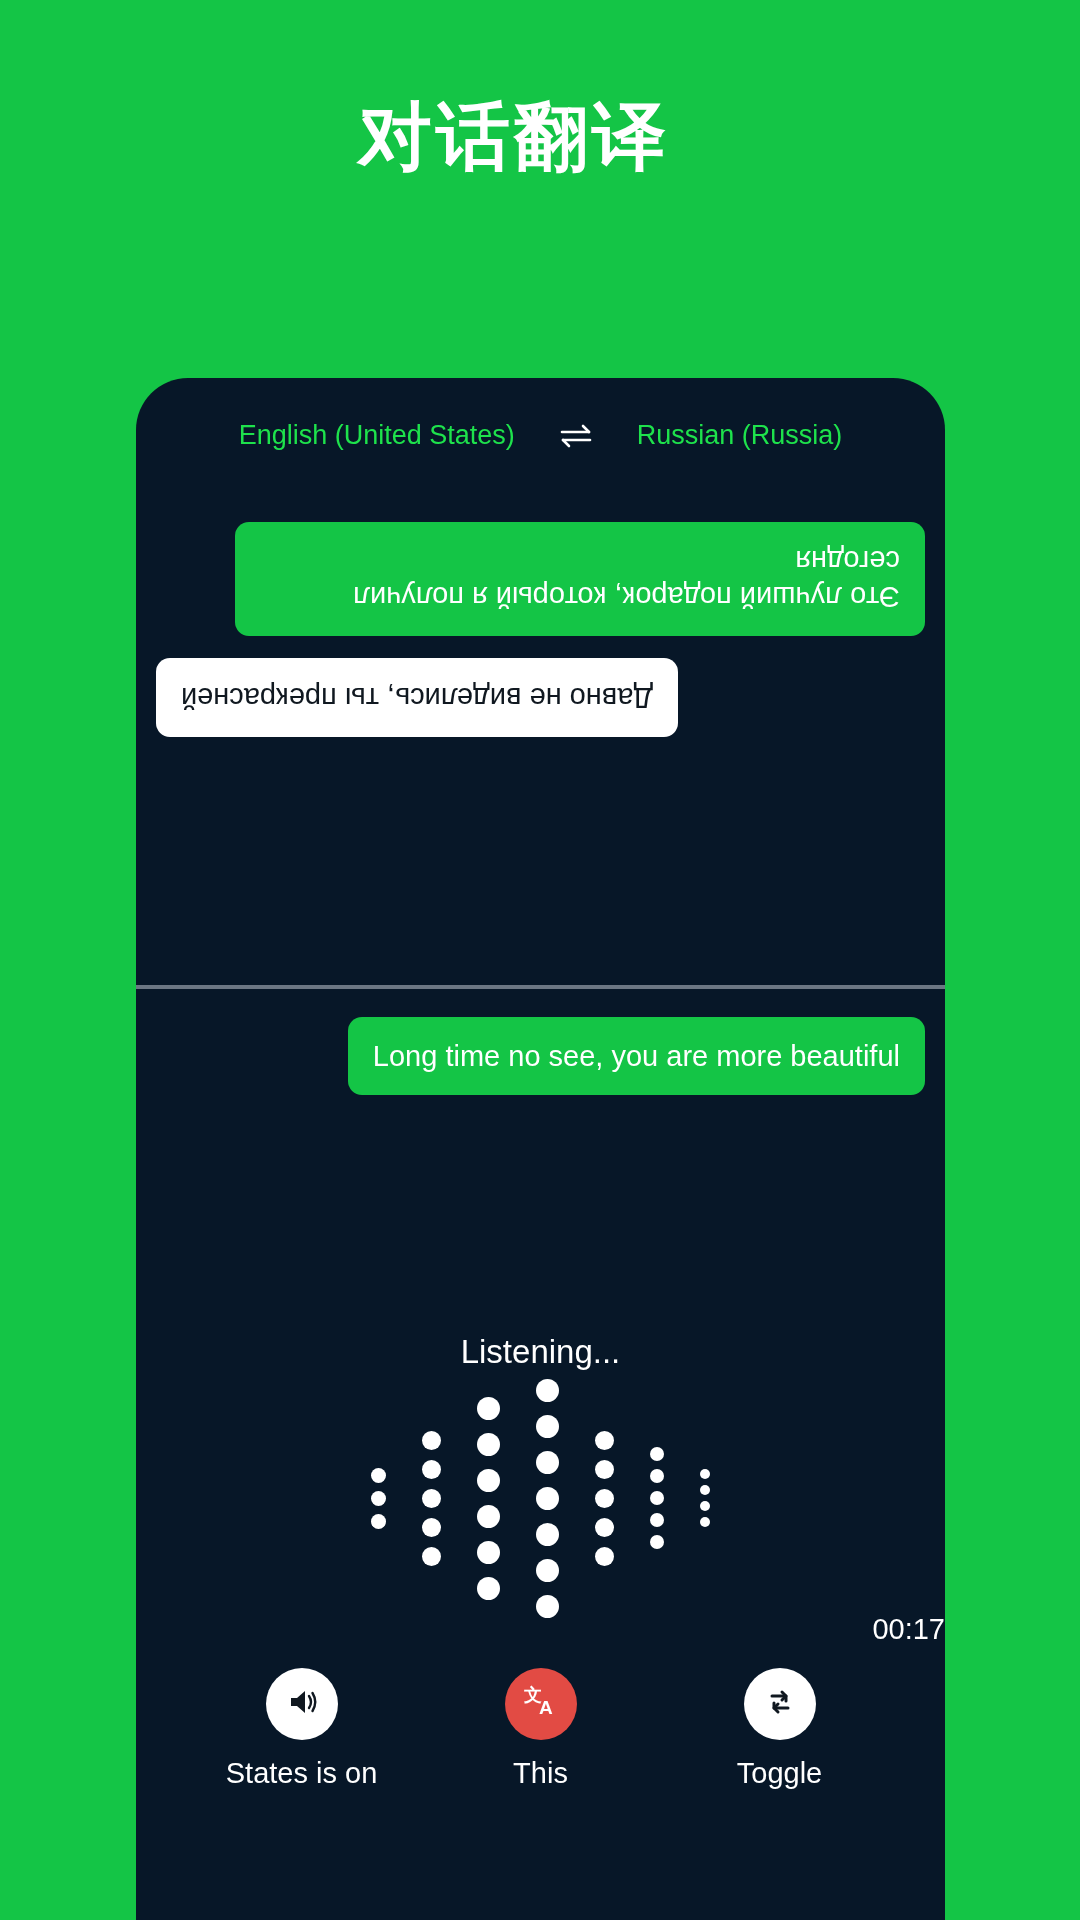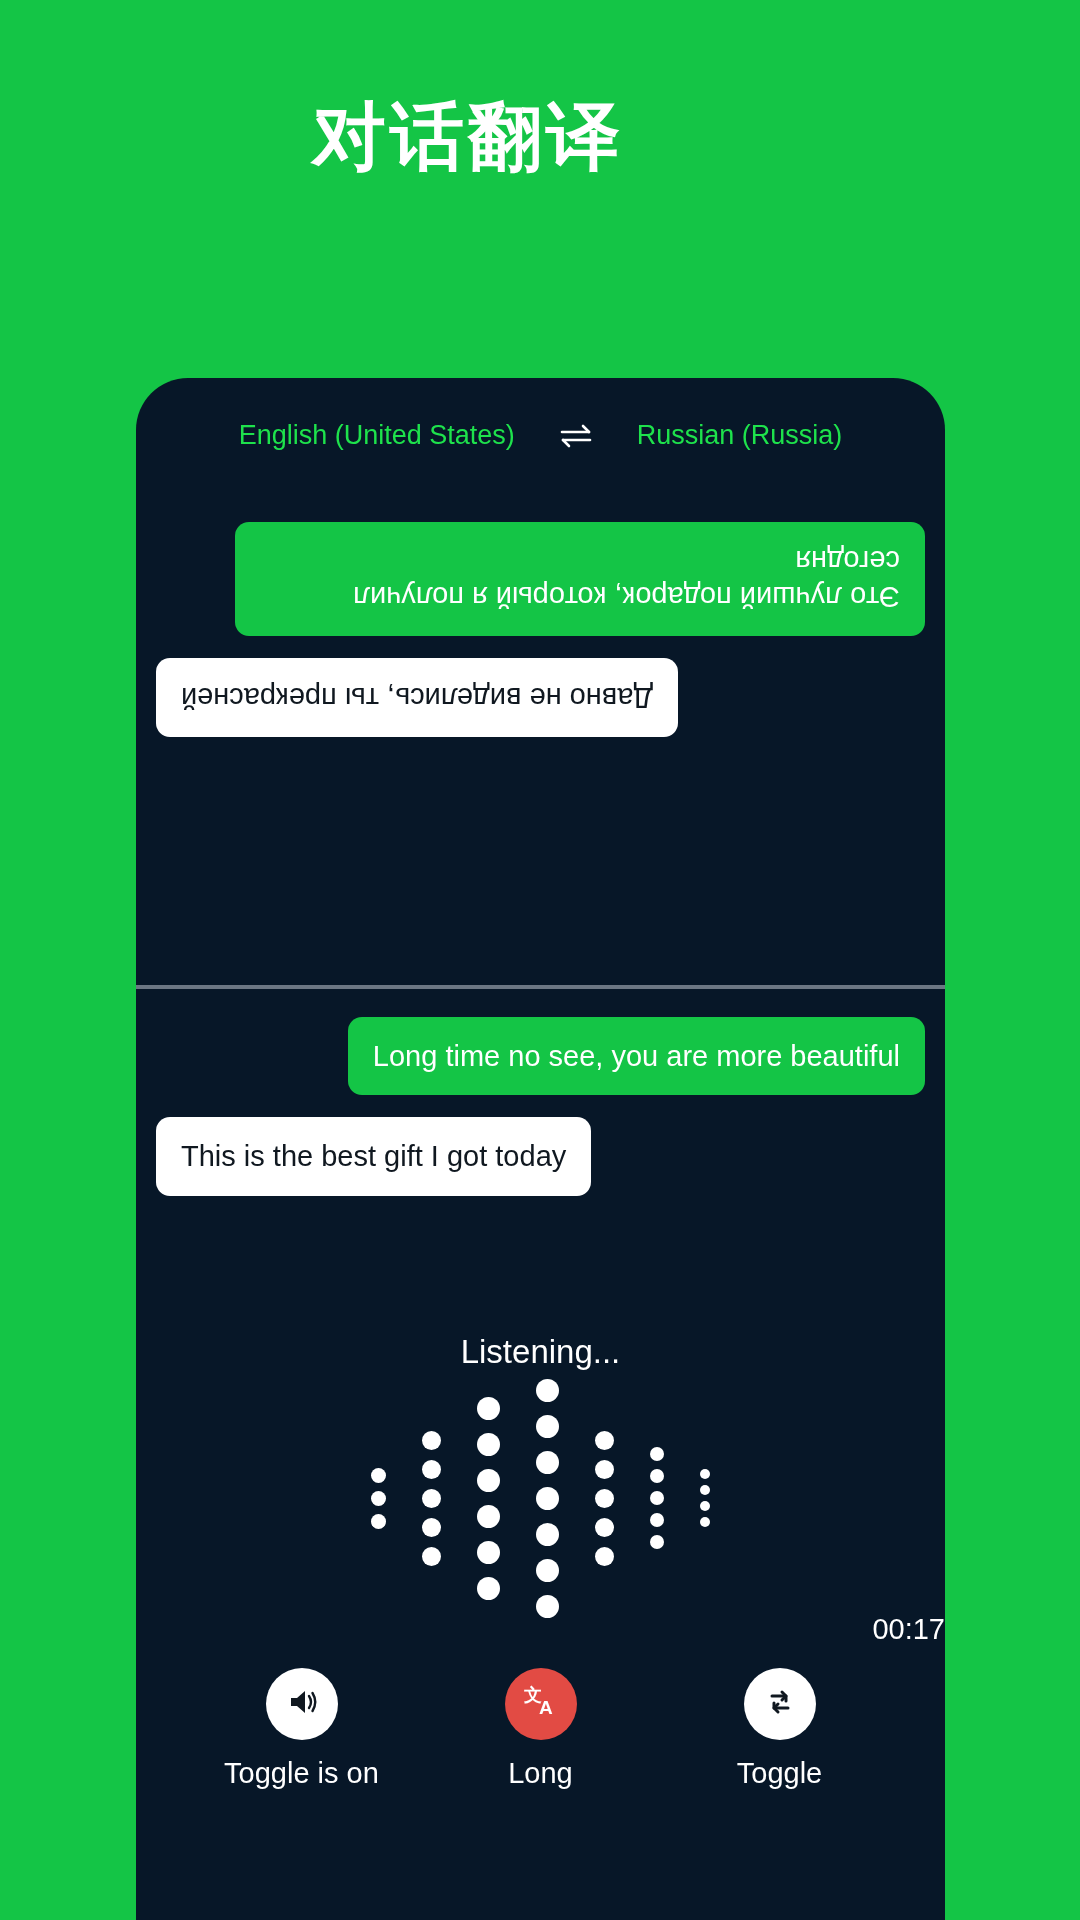--- a/index.html
+++ b/index.html
@@ -20,20 +20,21 @@
     position: absolute;
     top: 96px;
     left: 0;
     width: 936px;
     text-align: center;
     color: #ffffff;
     font-size: 74px;
     font-weight: bold;
     letter-spacing: 4px;
     line-height: 1.1;
+    padding-left: 46px;
   }
 
   
   .phone-card {
     position: absolute;
     left: 136px;
     top: 378px;
     width: 809px;
     height: 1625px;
     background: #071728;
@@ -232,23 +233,20 @@
       <div class="bubble green">Это лучший подарок, который я получил сегодня</div>
     </div>
   </div>
 
   <div class="divider"></div>
 
   <div class="half-bottom">
     <div class="bubble-row right">
       <div class="bubble green">Long time no see, you are more beautiful</div>
     </div>
-    <div class="bubble-row left">
-      <div class="bubble white">This is the best gift I got today</div>
-    </div>
   </div>
 
   <div class="listening-label">Listening...</div>
 
   <div class="wave">
       <div class="wave-col">
         <div class="wave-dot" style="width: 15px; height: 15px; background: rgb(255, 255, 255);"></div>
         <div class="wave-dot" style="width: 15px; height: 15px; background: rgb(255, 255, 255); margin-top: 8px;"></div>
         <div class="wave-dot" style="width: 15px; height: 15px; background: rgb(255, 255, 255); margin-top: 8px;"></div>
       </div>
@@ -305,33 +303,33 @@
     <div class="control">
       <div class="control-circle white">
         <span>
           <svg width="40" height="40" viewBox="0 0 40 40" fill="none">
             <path d="M9 16 H15 L23 9 V31 L15 24 H9 Z" fill="#101820"></path>
             <path d="M27 14 Q31 20 27 26" stroke="#101820" stroke-width="2.4" stroke-linecap="round" fill="none"></path>
             <path d="M30.5 11 Q36 20 30.5 29" stroke="#101820" stroke-width="2.4" stroke-linecap="round" fill="none"></path>
           </svg>
         </span>
       </div>
-      <div class="control-label">Toggle is on</div>
+      <div class="control-label">States is on</div>
     </div>
 
     <div class="control">
       <div class="control-circle red">
         <span>
           <svg width="42" height="42" viewBox="0 0 42 42">
             <text x="4" y="20" font-family="'DejaVu Sans', sans-serif" font-size="18" font-weight="bold" fill="#ffffff">文</text>
             <text x="19" y="33" font-family="'Liberation Sans', sans-serif" font-size="19" font-weight="bold" fill="#ffffff">A</text>
           </svg>
         </span>
       </div>
-      <div class="control-label">Long</div>
+      <div class="control-label">This</div>
     </div>
 
     <div class="control">
       <div class="control-circle white">
         <span>
           <svg width="40" height="40" viewBox="0 0 40 40" fill="none" stroke="#101820" stroke-width="3" stroke-linecap="round" stroke-linejoin="round">
             <path d="M12 14 H26 V19"></path>
             <path d="M22 10 L26 14 L22 18"></path>
             <path d="M28 26 H14 V21"></path>
             <path d="M18 30 L14 26 L18 22"></path>

